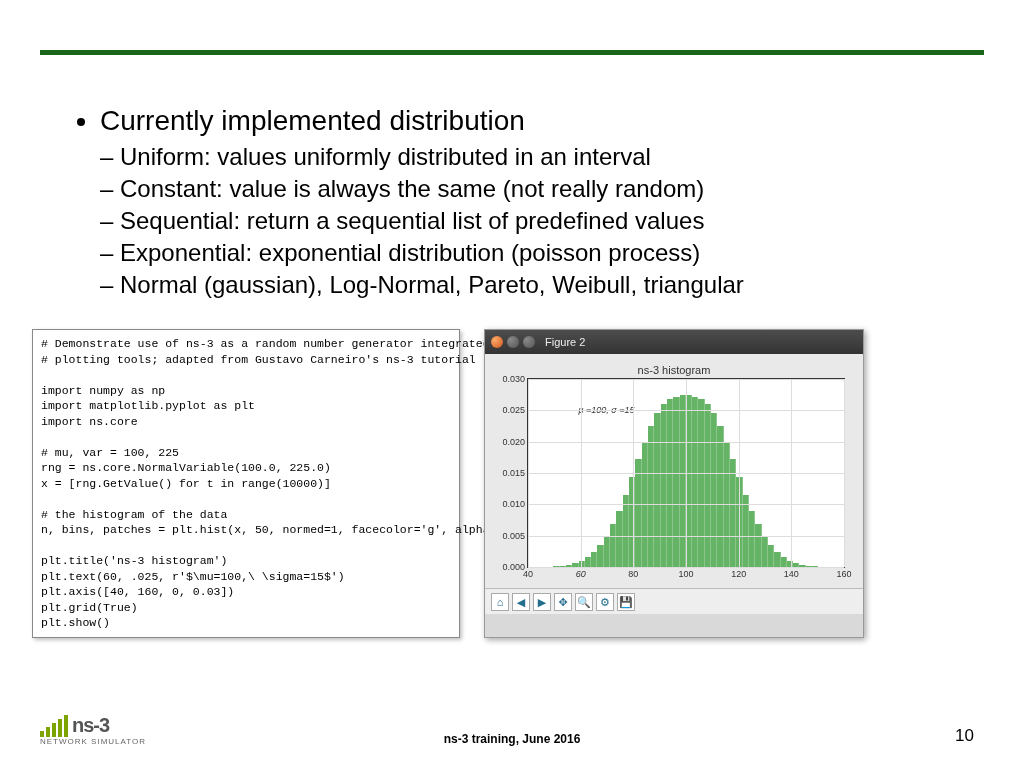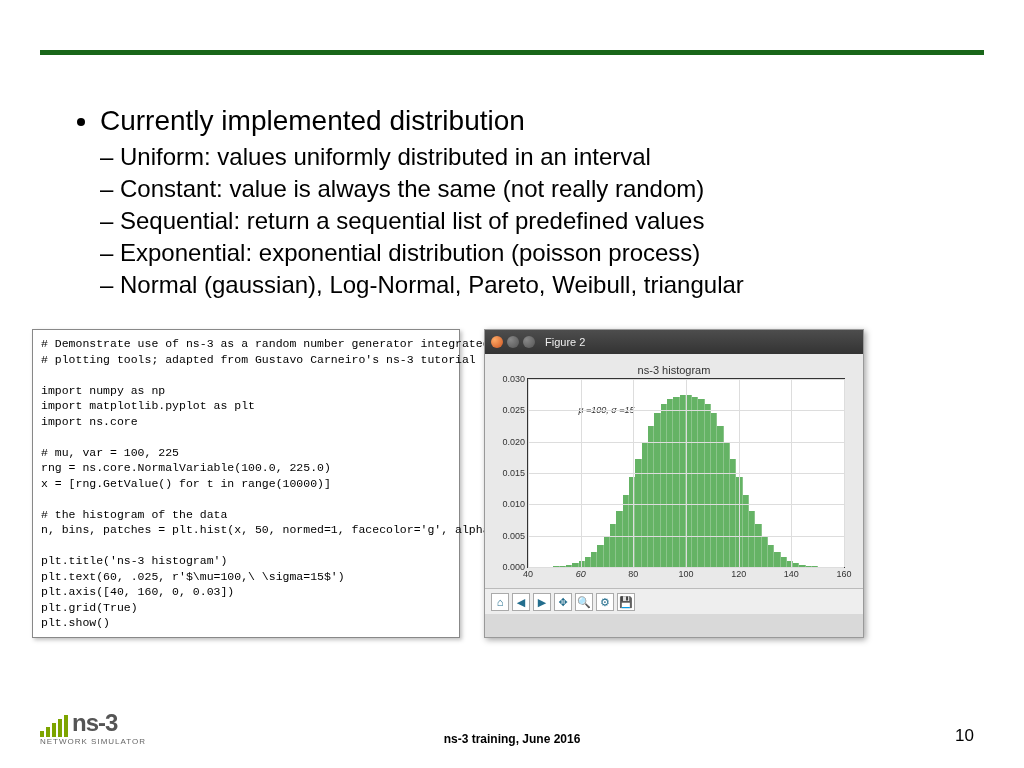--- a/index.html
+++ b/index.html
@@ -200,21 +200,21 @@
     }
     .logo-bars span {
       width: 4px; background: #7da400;
     }
     .logo-bars span:nth-child(1){height:6px}
     .logo-bars span:nth-child(2){height:10px}
     .logo-bars span:nth-child(3){height:14px}
     .logo-bars span:nth-child(4){height:18px}
     .logo-bars span:nth-child(5){height:22px}
     .logo-text {
-      font-size: 24px;
+      font-size: 20px;
       font-weight: bold;
       color: #555;
       letter-spacing: -1px;
     }
     .logo-sub { font-size: 8px; color: #666; letter-spacing: 1px; }
   </style>
 </head>
 <body>
 
 <div class="slide">

